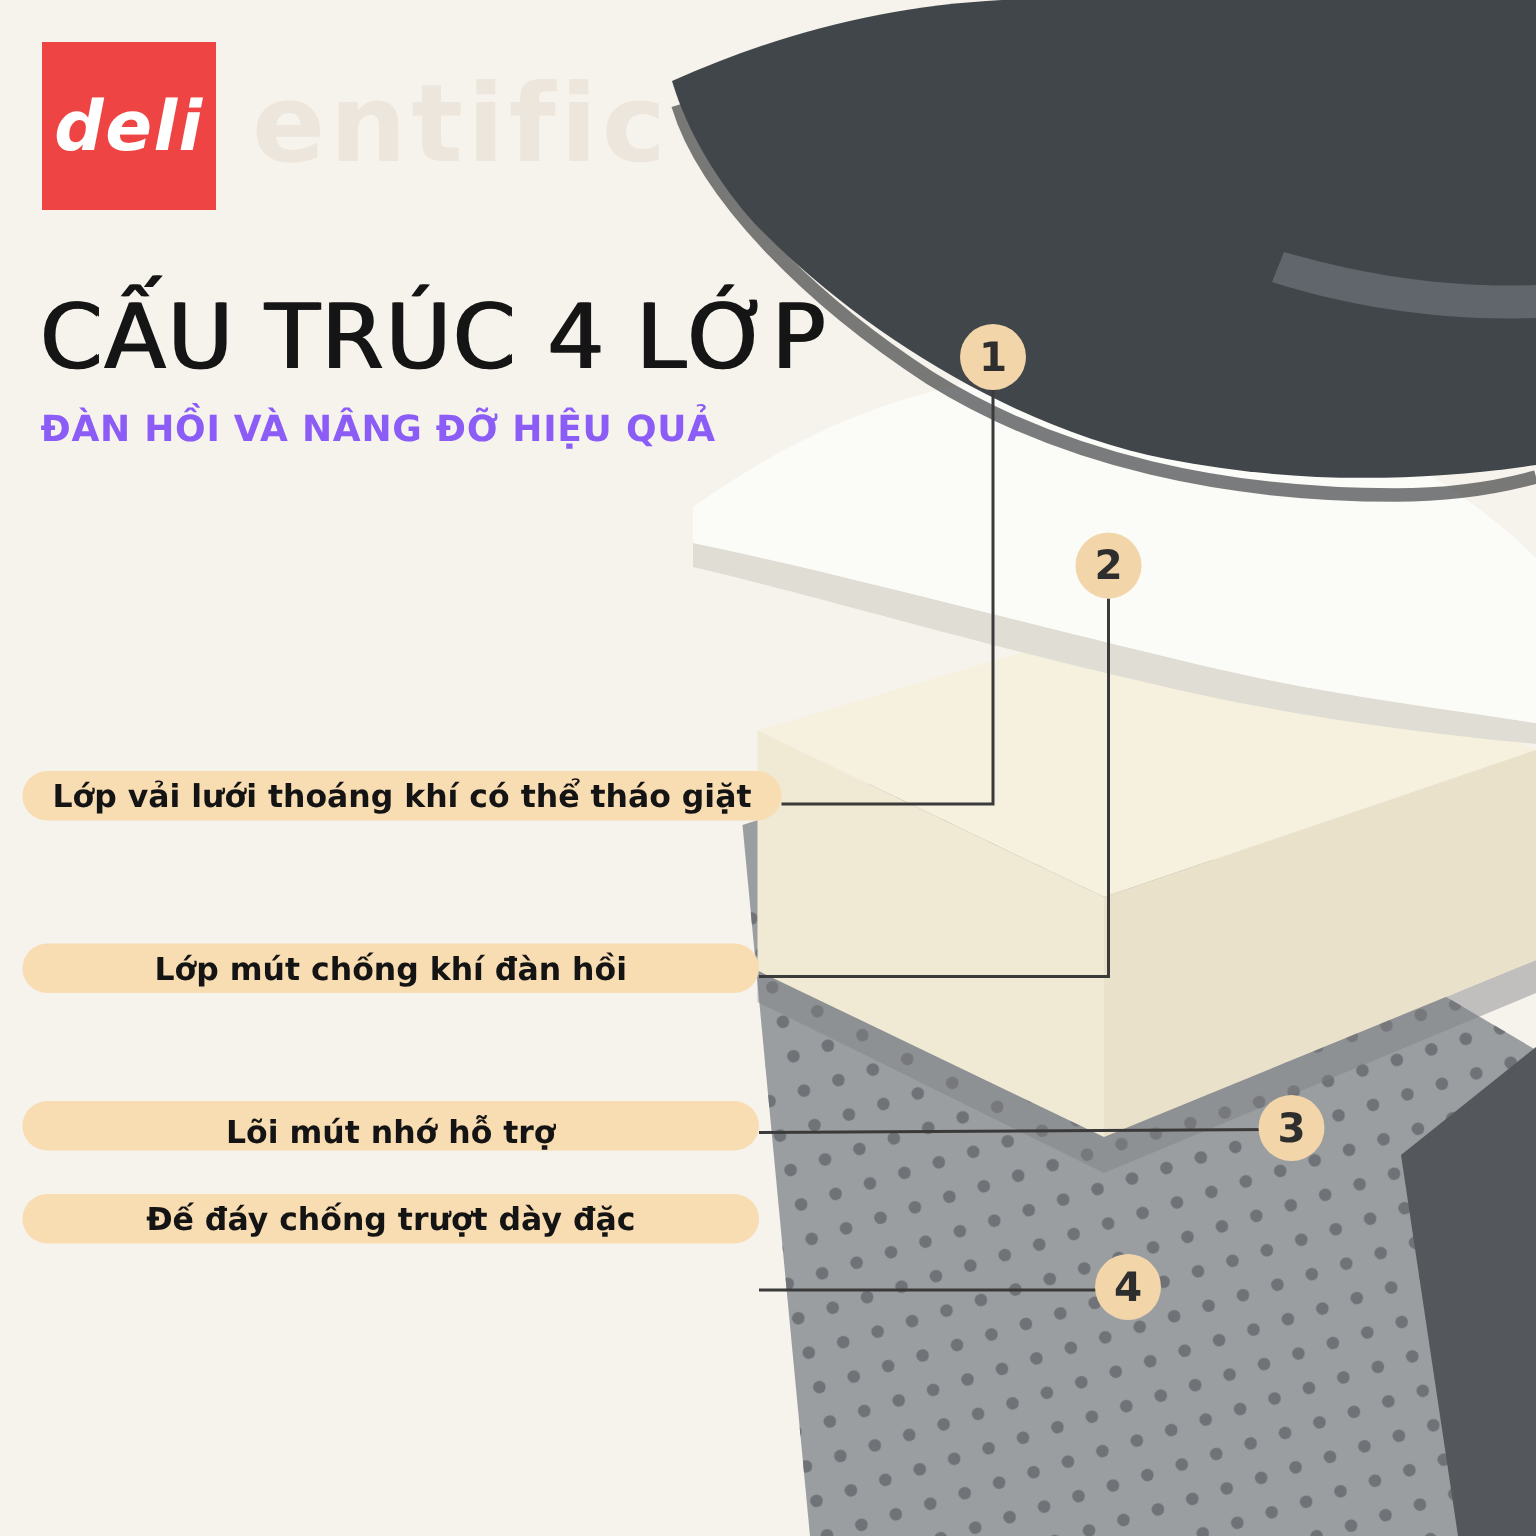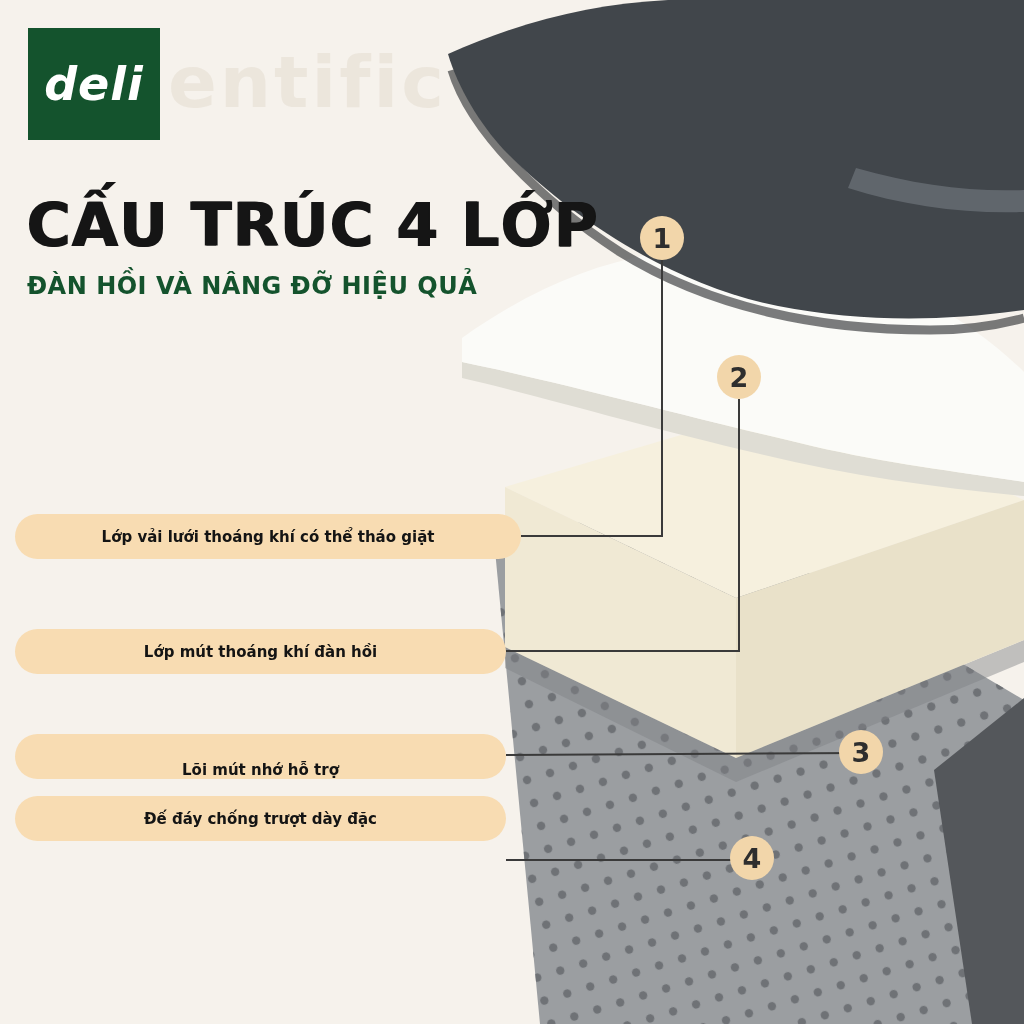--- a/index.html
+++ b/index.html
@@ -10,42 +10,42 @@
     font-family:"DejaVu Sans","Liberation Sans",sans-serif;
     overflow:hidden;
   }
   .watermark {
     position:absolute; left:168px; top:40px;
     font-size:72px; font-weight:700; letter-spacing:3px;
     color:#e6dfd3; opacity:.6; white-space:nowrap; z-index:0;
   }
   .scene { position:absolute; left:0; top:0; width:1024px; height:1024px; z-index:1; }
   .logo {
-    position:absolute; left:28px; top:28px; width:132px; height:112px;
-    background:#14532d; display:flex; align-items:center; justify-content:center;
+    position:absolute; left:28px; top:28px; width:116px; height:112px;
+    background:#ef4444; display:flex; align-items:center; justify-content:center;
     z-index:3;
   }
   .logo-text {
     color:#ffffff; font-size:46px; font-weight:700; font-style:italic; letter-spacing:1px;
   }
   .title {
     position:absolute; left:26px; top:190px;
-    font-size:60px; font-weight:700; color:#151515; white-space:nowrap;
+    font-size:60px; font-weight:400; color:#151515; white-space:nowrap;
     text-shadow:1.4px 0 0 #151515; letter-spacing:1px; z-index:3;
   }
   .subtitle {
     position:absolute; left:27px; top:272px;
-    font-size:24px; font-weight:700; color:#14532d; white-space:nowrap;
+    font-size:24px; font-weight:700; color:#8b5cf6; white-space:nowrap;
     letter-spacing:.5px; z-index:3;
   }
   .pill {
-    position:absolute; left:15px; height:45px;
+    position:absolute; left:15px; height:33px;
     background:#f8dcb2; border-radius:23px;
     display:flex; align-items:center; justify-content:center;
-    font-size:15px; font-weight:700; color:#141414;
+    font-size:21px; font-weight:700; color:#141414;
     padding:0 10px; white-space:nowrap; z-index:3;
   }
   .badge {
     position:absolute; width:44px; height:44px; border-radius:50%;
     background:#f2d6aa; display:flex; align-items:center; justify-content:center;
     font-size:27px; font-weight:700; color:#2e2e2e; z-index:3;
   }
 </style>
 </head>
 <body>
@@ -86,21 +86,21 @@
   <span class="logo-text">deli</span>
 </div>
 
 <div class="title">CẤU TRÚC 4 LỚP</div>
 <div class="subtitle">ĐÀN HỒI VÀ NÂNG ĐỠ HIỆU QUẢ</div>
 
 <div class="pill" style="top:514px; width:506px;">
   <span>Lớp vải lưới thoáng khí có thể tháo giặt</span>
 </div>
 <div class="pill" style="top:629px; width:491px;">
-  <span>Lớp mút thoáng khí đàn hồi</span>
+  <span>Lớp mút chống khí đàn hồi</span>
 </div>
 <div class="pill" style="top:734px; width:491px;align-items:flex-end;">
   <span>Lõi mút nhớ hỗ trợ</span>
 </div>
 <div class="pill" style="top:796px; width:491px;">
   <span>Đế đáy chống trượt dày đặc</span>
 </div>
 
 <div class="badge" style="left:640px; top:216px;">1</div>
 <div class="badge" style="left:717px; top:355px;">2</div>

